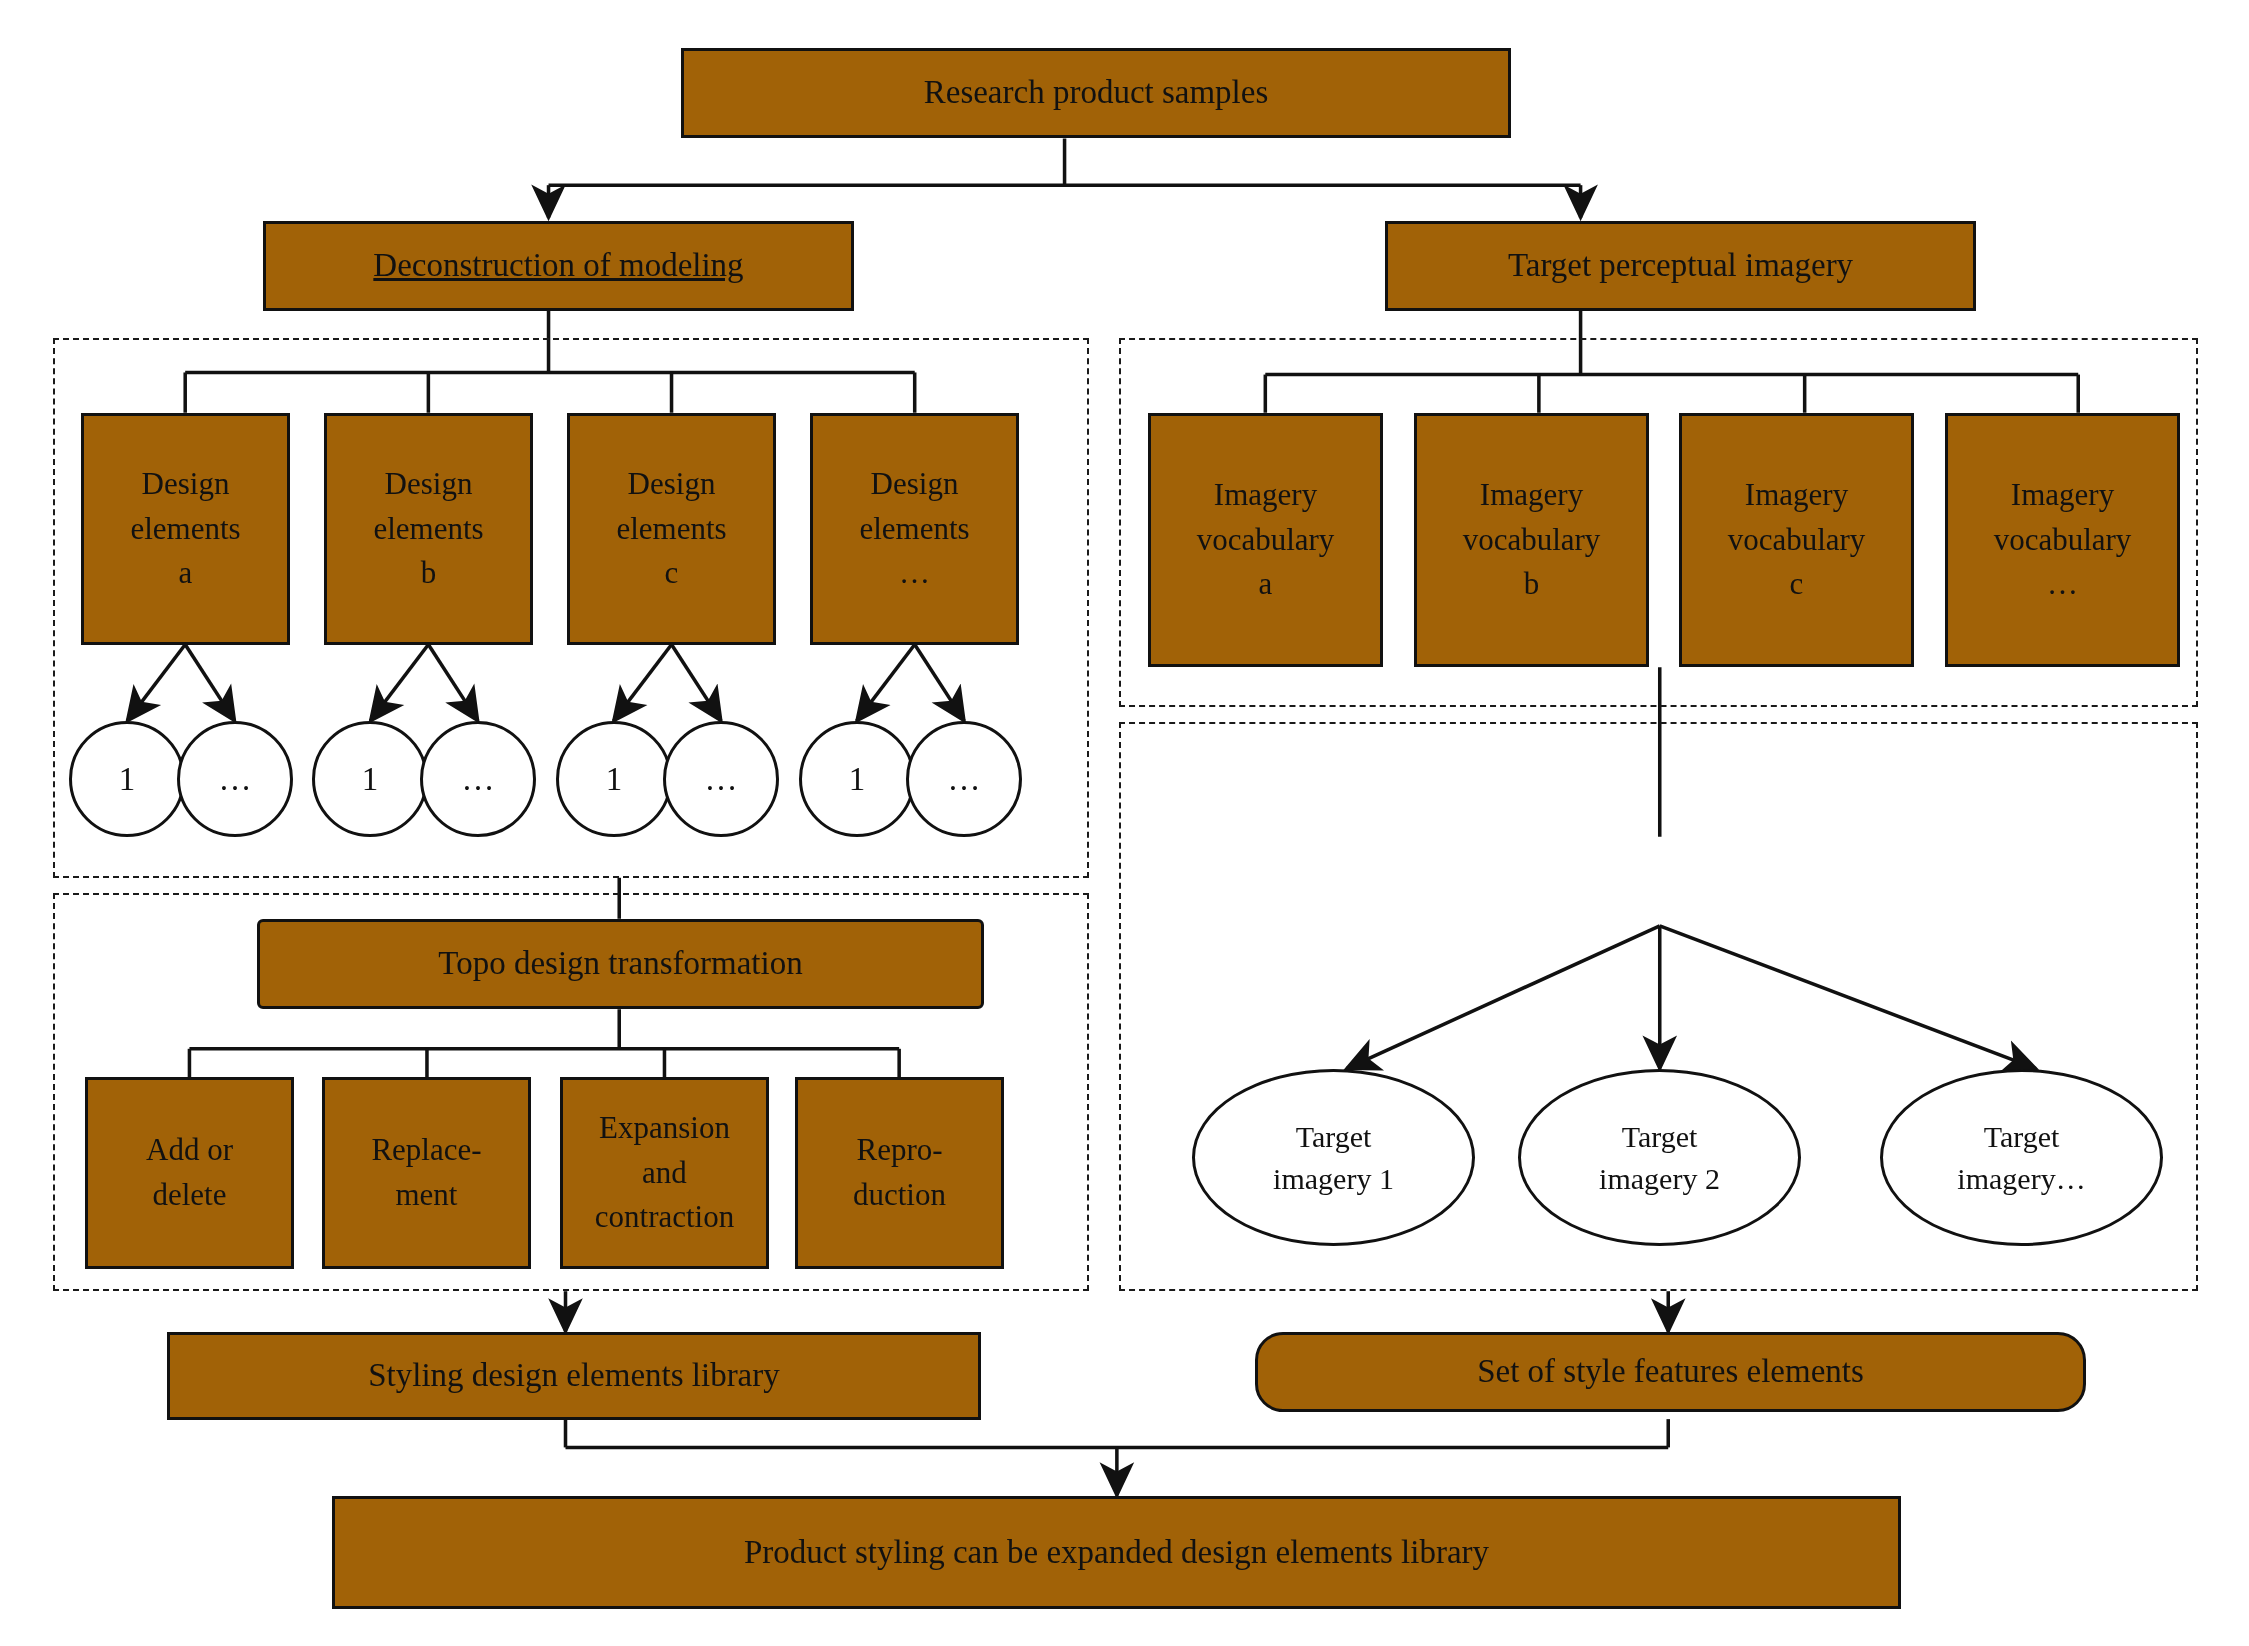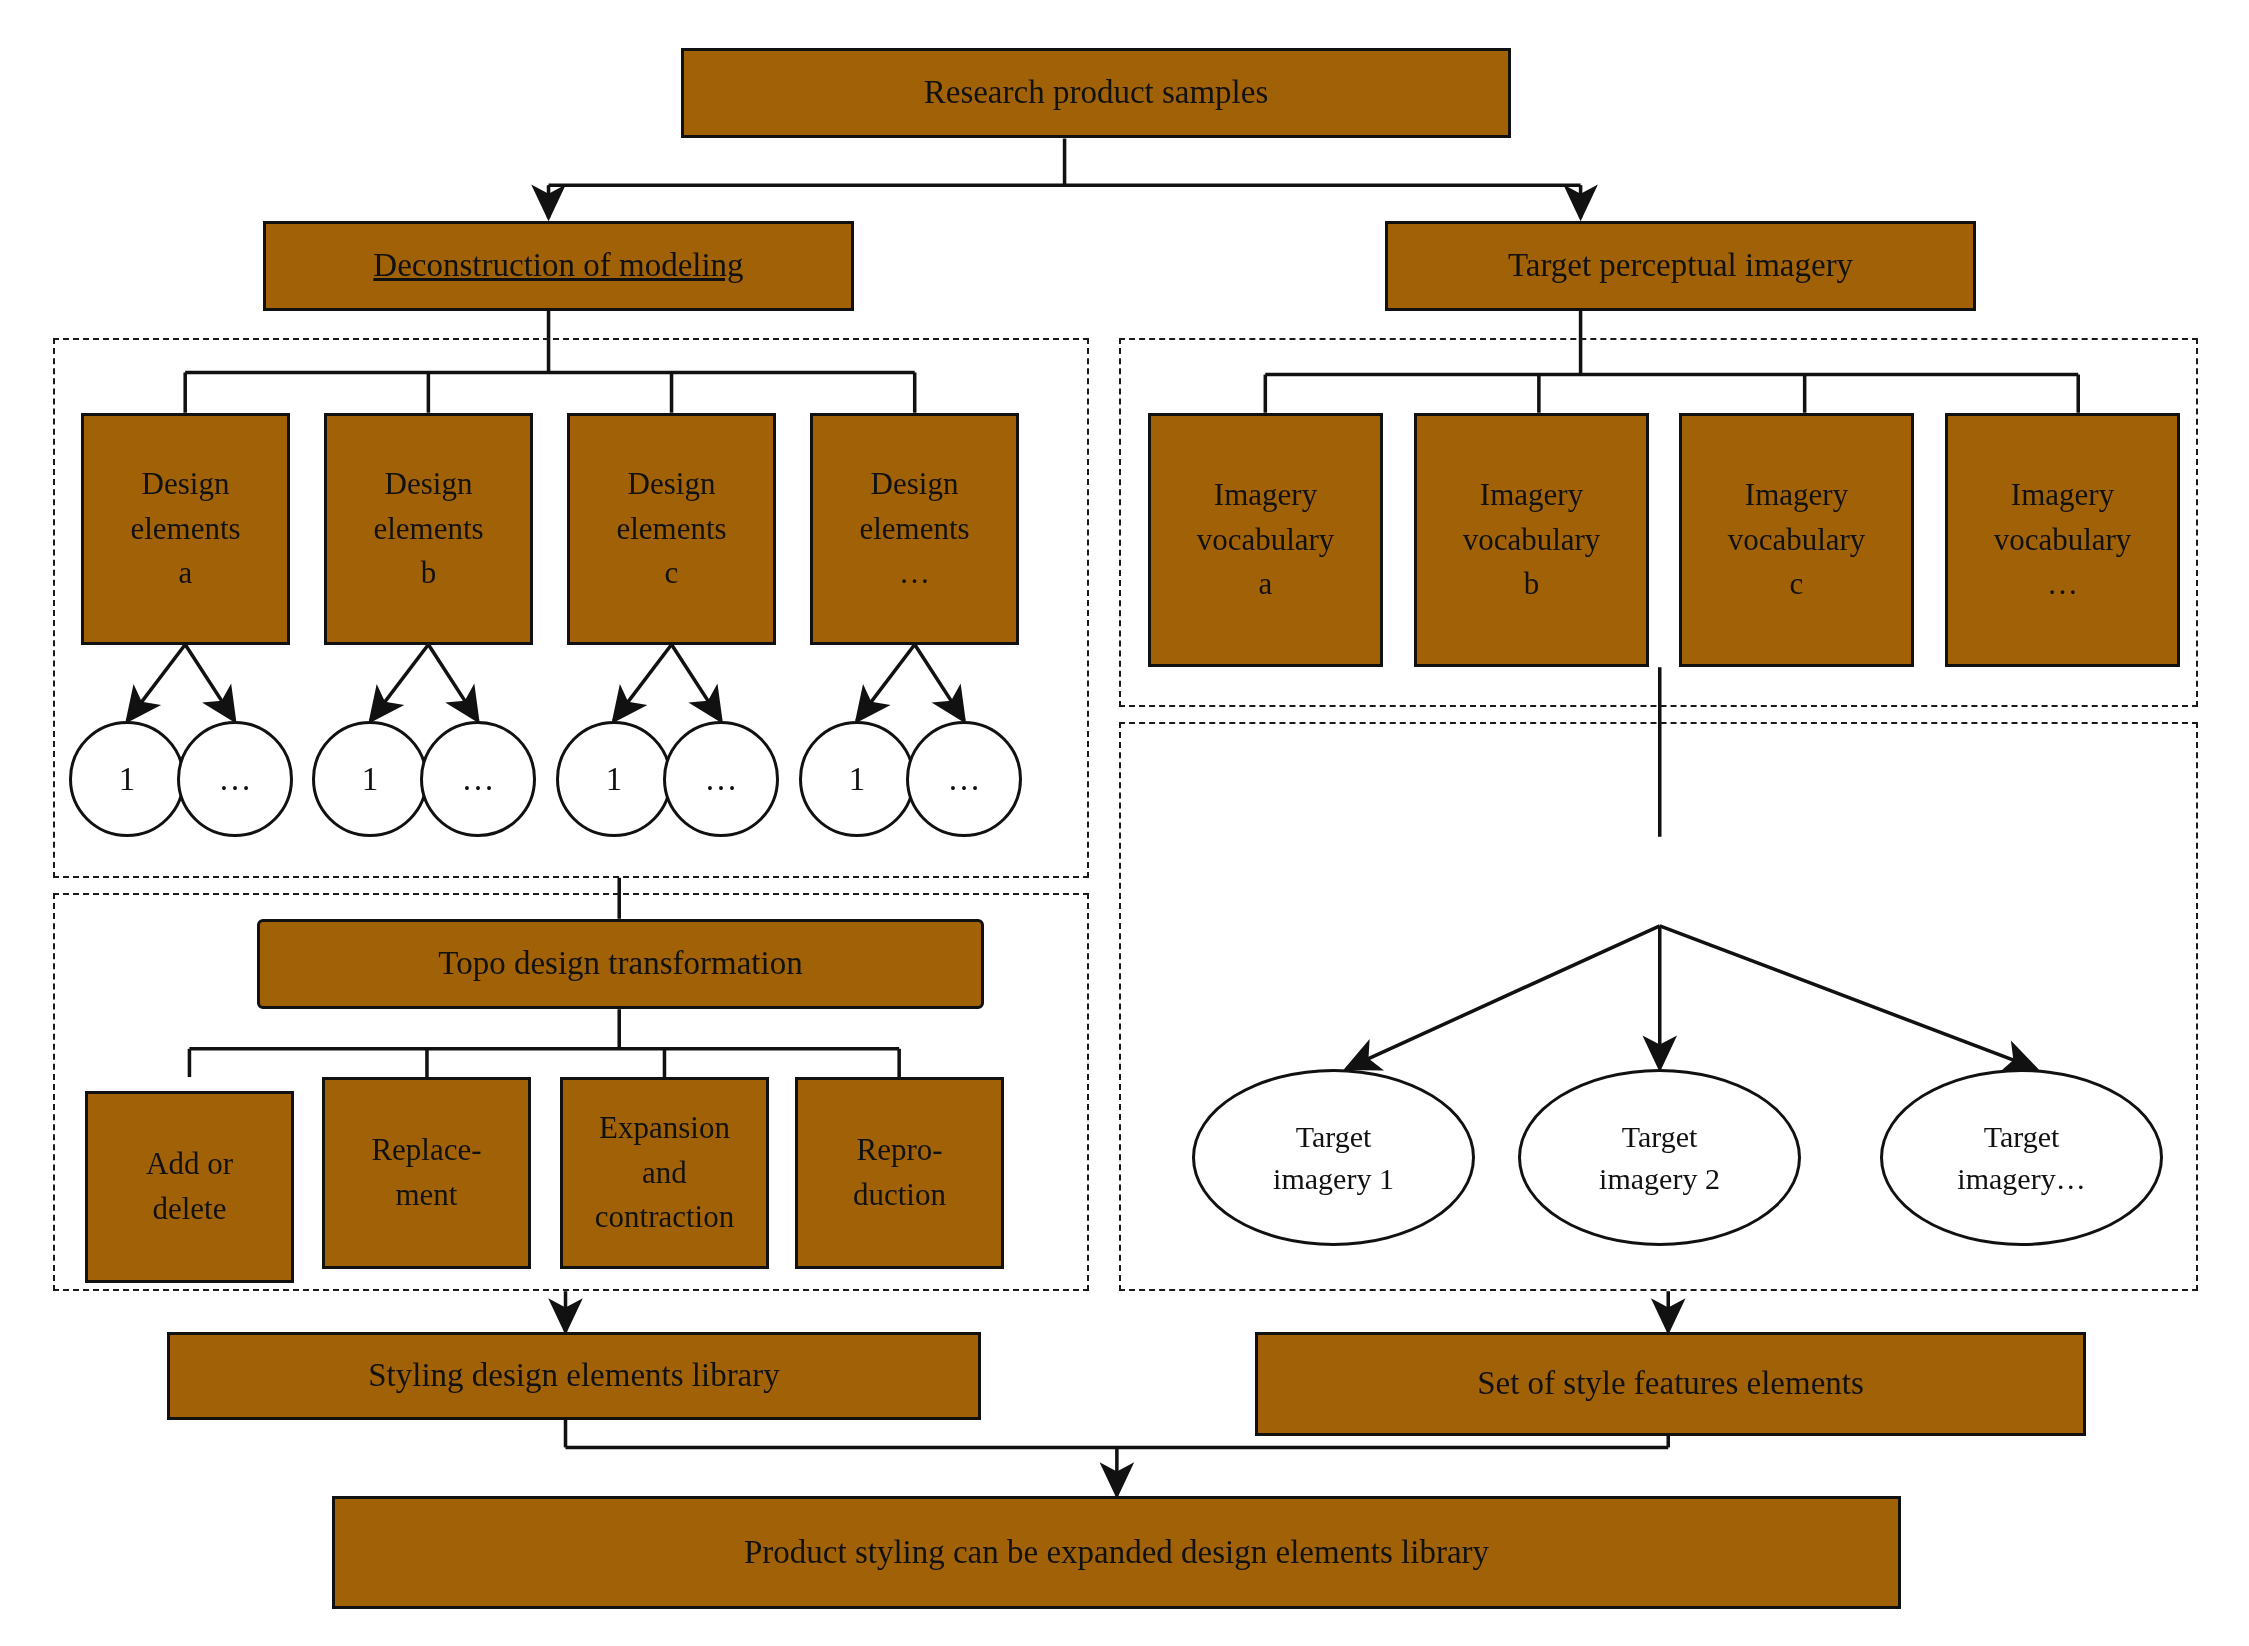--- a/index.html
+++ b/index.html
@@ -220,21 +220,21 @@
   <div class="node f-md" style="left:1945px; top:413px; width:235px; height:254px;">
     <span class="lbl">Imagery
 vocabulary
 …</span>
   </div>
 
   <div class="node f-lg" style="left:257px; top:919px; width:727px; height:90px;border-radius:6px;">
     <span class="lbl">Topo design transformation</span>
   </div>
 
-  <div class="node f-md" style="left:85px; top:1077px; width:209px; height:192px;margin-top:14px;">
+  <div class="node f-md" style="left:85px; top:1077px; width:209px; height:192px;">
     <span class="lbl">Add or
 delete</span>
   </div>
   <div class="node f-md" style="left:322px; top:1077px; width:209px; height:192px;">
     <span class="lbl">Replace-
 ment</span>
   </div>
   <div class="node f-md" style="left:560px; top:1077px; width:209px; height:192px;">
     <span class="lbl">Expansion
 and
@@ -255,21 +255,21 @@
 imagery 2</span>
   </div>
   <div class="ell" style="left:1880px; top:1069px; width:283px; height:177px;">
     <span class="lbl">Target
 imagery…</span>
   </div>
 
   <div class="node f-lg" style="left:167px; top:1332px; width:814px; height:88px;">
     <span class="lbl">Styling design elements library</span>
   </div>
-  <div class="node f-lg" style="left:1255px; top:1332px; width:831px; height:104px;">
+  <div class="node f-lg" style="left:1255px; top:1332px; width:831px; height:80px;border-radius:28px;">
     <span class="lbl">Set of style features elements</span>
   </div>
 
   <div class="node f-lg" style="left:332px; top:1496px; width:1569px; height:113px;">
     <span class="lbl">Product styling can be expanded design elements library</span>
   </div>
 
 </div>
 
 

